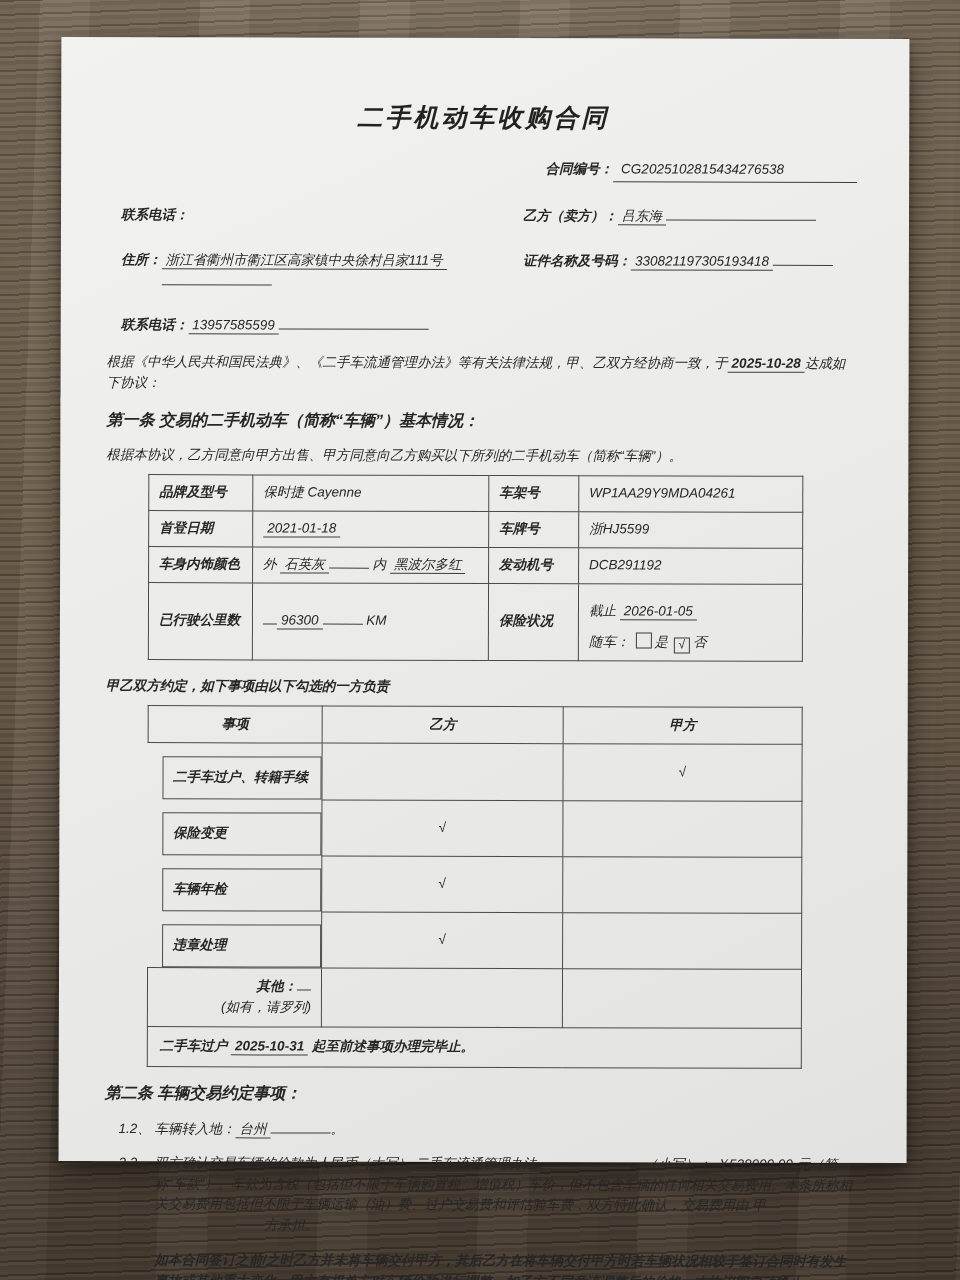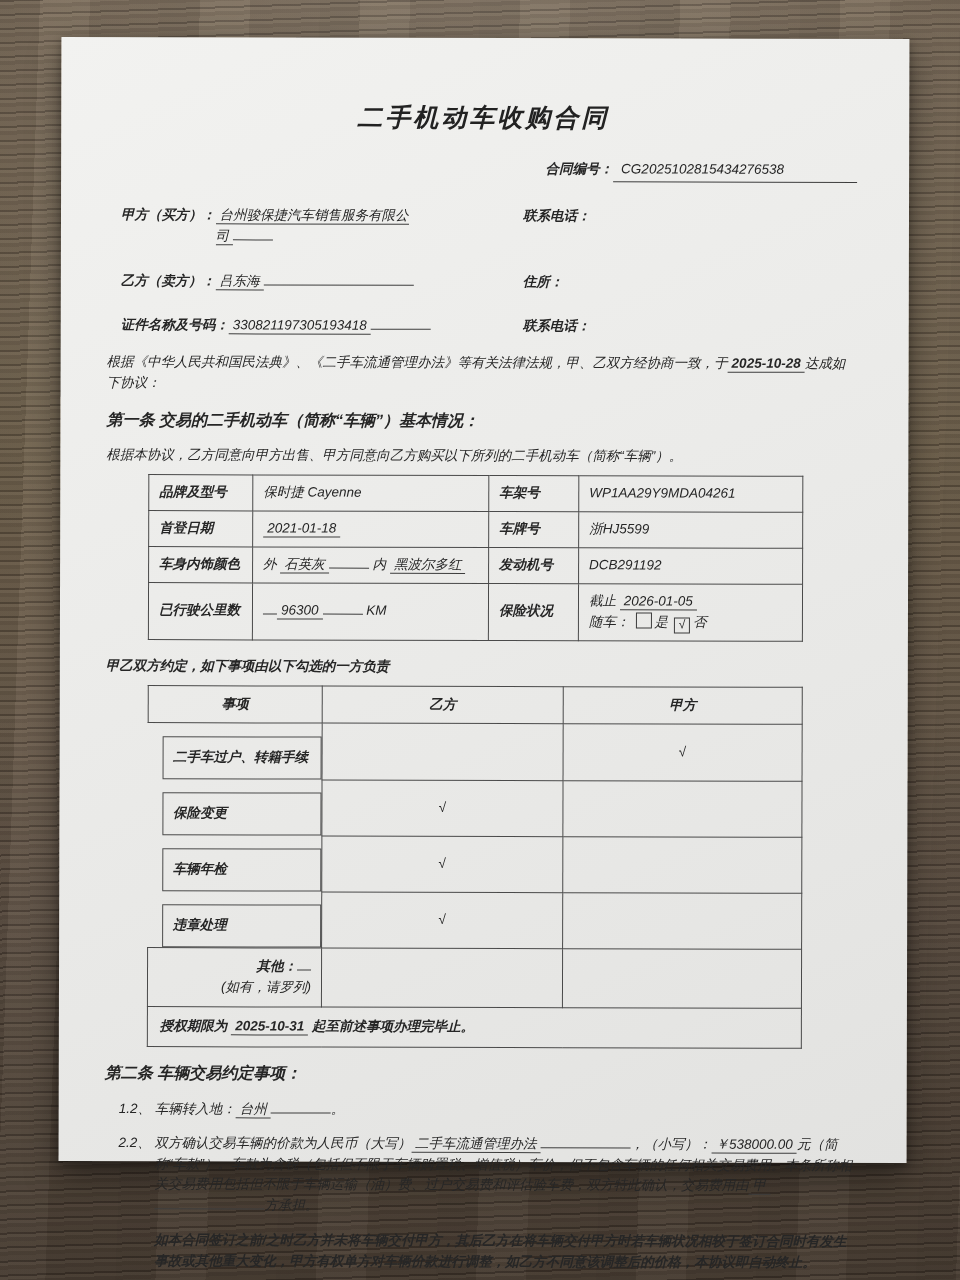--- a/index.html
+++ b/index.html
@@ -60,21 +60,21 @@
   .vw-addr{width:330px;}
   
   .para{margin:16px 0 0 0;}
   .sec-heading{margin:14px 0 0 0;font-size:16px;font-weight:700;}
   .intro{margin:12px 0 0 0;}
   
   table{border-collapse:collapse;table-layout:fixed;margin:8px 0 0 42px;}
   td,th{border:1.5px solid #4a4a4a;padding:7px 10px;font-size:13.5px;vertical-align:middle;box-sizing:border-box;}
   .veh-table td.lab{font-weight:700;}
   .veh-table{width:654px;}
-  .ins-line{display:block;}
+  .ins-line{display:block;margin-top:10px;}
   .cb{
     display:inline-block;width:14px;height:14px;border:1.5px solid #3b3b3b;
     vertical-align:-2px;margin:0 3px 0 6px;text-align:center;line-height:13px;font-size:12px;
   }
   .resp-table{width:654px;}
   .resp-table th{font-weight:700;text-align:center;padding:8px 18px;}
   .resp-table td.item{font-weight:700;text-align:center;padding:10px;}
   .resp-table td.mark{text-align:center;padding:10px;}
   .resp-table td.other-cell{text-align:right;font-weight:400;padding:8px 10px;}
   .resp-table td.footer-cell{font-weight:700;padding:9px 12px;}
@@ -92,41 +92,39 @@
 
     <h1>二手机动车收购合同</h1>
 
     <div class="contract-no-row">
       <span class="b">合同编号：</span><span class="u">CG2025102815434276538</span>
     </div>
 
     <div class="party-grid">
 
       <div class="fld">
-        <span class="lab">甲方（买方）：</span>
-        <span class="valwrap vw-narrow"><span class="u">台州骏保捷汽车销售服务有限公司</span><span class="ext w40"></span></span>
-      </div>
-      <div class="fld">
         <span class="lab">联系电话：</span>
       </div>
 
       <div class="fld">
         <span class="lab">乙方（卖方）：</span>
         <span class="valwrap"><span class="u">吕东海</span><span class="ext w150"></span></span>
       </div>
       <div class="fld">
         <span class="lab">住所：</span>
+        <span class="valwrap vw-addr"><span class="u">浙江省衢州市衢江区高家镇中央徐村吕家111号</span><span class="ext w110"></span></span>
       </div>
 
       <div class="fld">
         <span class="lab">证件名称及号码：</span>
         <span class="valwrap"><span class="u">330821197305193418</span><span class="ext w60"></span></span>
       </div>
       <div class="fld">
         <span class="lab">联系电话：</span>
+        <span class="valwrap"><span class="u">13957585599</span><span class="ext w150"></span></span>
       </div>
     </div>
 
     <div class="para">
       <span>根据《中华人民共和国民法典》、《二手车流通管理办法》等有关法律法规，甲、乙双方经协商一致，于</span><span class="u b">2025-10-28</span><span>达成如下协议：</span>
     </div>
 
     <div class="sec-heading">第一条 交易的二手机动车（简称“车辆”）基本情况：</div>
     <div class="intro">根据本协议，乙方同意向甲方出售、甲方同意向乙方购买以下所列的二手机动车（简称“车辆”）。</div>
 
@@ -210,21 +208,21 @@
       <tr>
         <td class="other-cell">
           <span class="b">其他：</span><span class="ext w14"></span><br>
           <span>(如有，请罗列)</span>
         </td>
         <td class="mark"></td>
         <td class="mark"></td>
       </tr>
       <tr>
         <td class="footer-cell" colspan="3">
-          <span>授权期限为</span>
+          <span>二手车过户</span>
           <span class="u">2025-10-31</span>
           <span>起至前述事项办理完毕止。</span>
         </td>
       </tr>
     </tbody>
       </table>
 
     <div class="sec-heading">第二条 车辆交易约定事项：</div>
 
     <div class="item">

